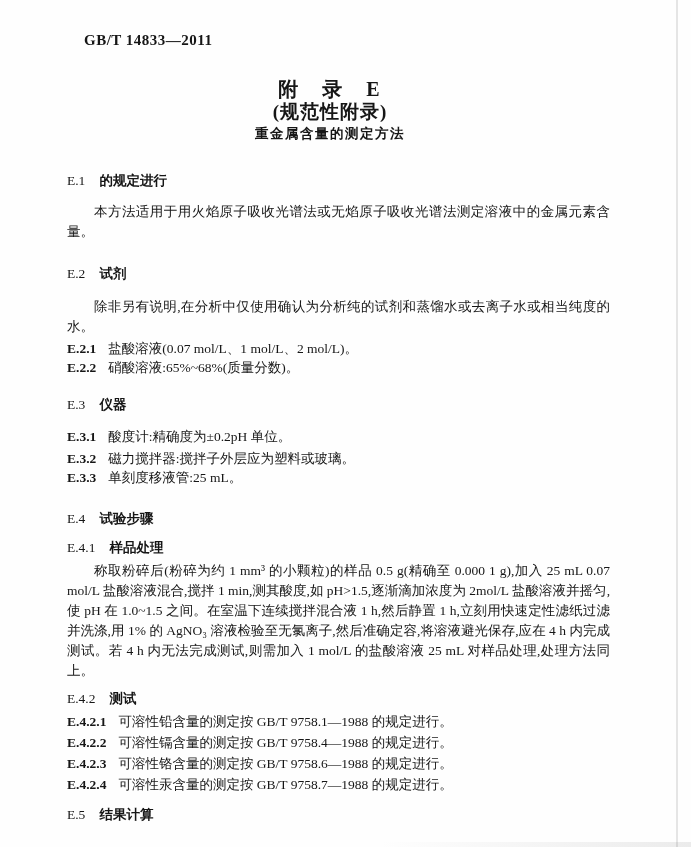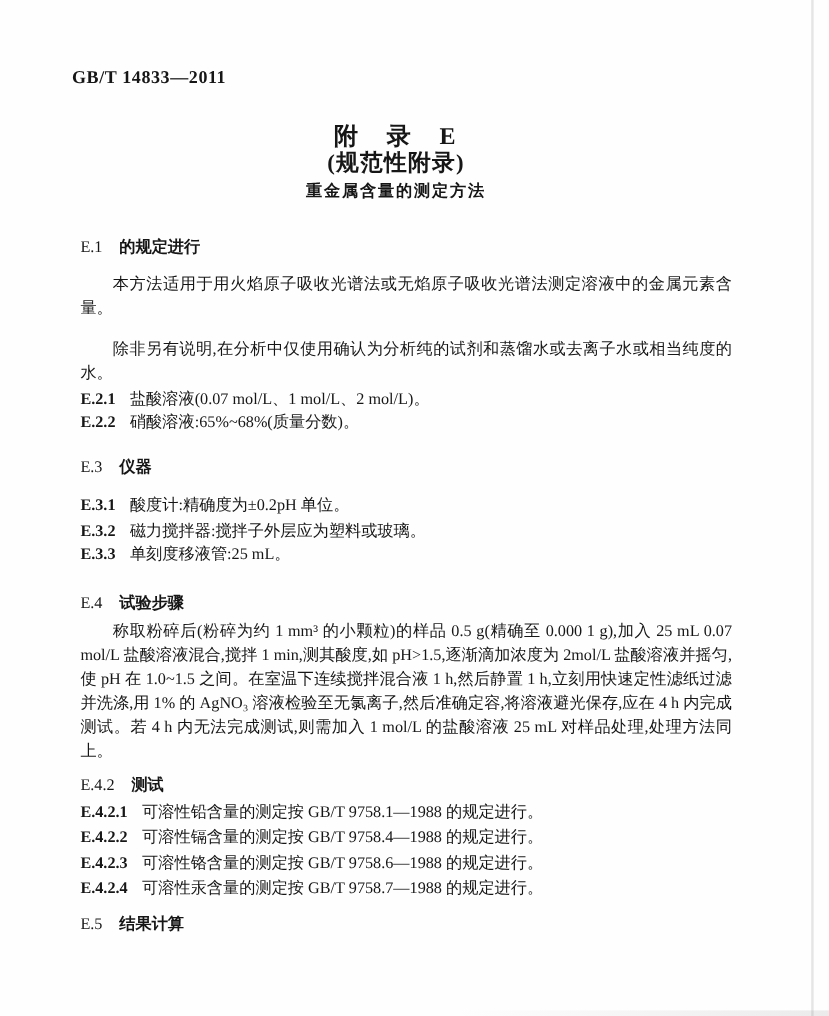--- a/index.html
+++ b/index.html
@@ -4,21 +4,21 @@
 <style>
   html,body{margin:0;padding:0;background:#ffffff;}
   body{
     width:691px;height:847px;position:relative;overflow:hidden;
     font-family:"Liberation Serif","DejaVu Serif",serif;
     color:#161616;
     -webkit-font-smoothing:antialiased;
   }
   .page{position:absolute;inset:0;background:#fefefe;}
   .doc-number{
-    padding-top:57px;margin-left:60px;
+    padding-top:32px;margin-left:84px;
     font-size:15px;font-weight:700;letter-spacing:0.5px;
   }
   .appendix-head{margin-top:31px;width:660px;text-align:center;}
   .ah-title{font-size:20px;font-weight:700;line-height:19px;letter-spacing:2px;}
   .ah-type{font-size:19px;font-weight:700;line-height:17px;margin-top:4px;letter-spacing:1px;}
   .ah-heading{font-size:13.5px;font-weight:700;line-height:17px;margin-top:5px;letter-spacing:1.5px;font-family:Liberation Serif, serif;}
   .content{margin-left:67px;width:543px;font-size:13.5px;}
   .sec-head{font-weight:700;font-size:13.5px;line-height:18px;}
   .sec-num{margin-right:14px;font-weight:400;}
   .para{margin:0;text-indent:2em;text-align:justify;line-height:20px;}
@@ -56,20 +56,23 @@
     <div class="ah-heading">重金属含量的测定方法</div>
   </div>
 
   <div class="content">
 
     <div class="sec-head" id="h-e1">
       <span class="sec-num">E.1</span><span>的规定进行</span>
     </div>
     <p class="para" id="p-e1">本方法适用于用火焰原子吸收光谱法或无焰原子吸收光谱法测定溶液中的金属元素含量。</p>
 
+    <div class="sec-head" id="h-e2">
+      <span class="sec-num">E.2</span><span>试剂</span>
+    </div>
     <p class="para" id="p-e2">除非另有说明,在分析中仅使用确认为分析纯的试剂和蒸馏水或去离子水或相当纯度的水。</p>
     <div class="clause" id="c-e21">
       <span class="cl-num">E.2.1</span><span>盐酸溶液(0.07 mol/L、1 mol/L、2 mol/L)。</span>
     </div>
     <div class="clause" id="c-e22">
       <span class="cl-num">E.2.2</span><span>硝酸溶液:65%~68%(质量分数)。</span>
     </div>
 
     <div class="sec-head" id="h-e3">
       <span class="sec-num">E.3</span><span>仪器</span>
@@ -79,20 +82,23 @@
     </div>
     <div class="clause" id="c-e32">
       <span class="cl-num">E.3.2</span><span>磁力搅拌器:搅拌子外层应为塑料或玻璃。</span>
     </div>
     <div class="clause" id="c-e33">
       <span class="cl-num">E.3.3</span><span>单刻度移液管:25 mL。</span>
     </div>
 
     <div class="sec-head" id="h-e4">
       <span class="sec-num">E.4</span><span>试验步骤</span>
+    </div>
+    <div class="sec-head" id="h-e41">
+      <span class="sec-num">E.4.1</span><span>样品处理</span>
     </div>
     <p class="para" id="p-e41">称取粉碎后(粉碎为约 1 mm³ 的小颗粒)的样品 0.5 g(精确至 0.000 1 g),加入 25 mL 0.07 mol/L 盐酸溶液混合,搅拌 1 min,测其酸度,如 pH&gt;1.5,逐渐滴加浓度为 2mol/L 盐酸溶液并摇匀,使 pH 在 1.0~1.5 之间。在室温下连续搅拌混合液 1 h,然后静置 1 h,立刻用快速定性滤纸过滤并洗涤,用 1% 的 AgNO₃ 溶液检验至无氯离子,然后准确定容,将溶液避光保存,应在 4 h 内完成测试。若 4 h 内无法完成测试,则需加入 1 mol/L 的盐酸溶液 25 mL 对样品处理,处理方法同上。</p>
 
     <div class="sec-head" id="h-e42">
       <span class="sec-num">E.4.2</span><span>测试</span>
     </div>
     <div class="clause" id="c-e421">
       <span class="cl-num">E.4.2.1</span><span>可溶性铅含量的测定按 GB/T 9758.1—1988 的规定进行。</span>
     </div>
     <div class="clause" id="c-e422">

